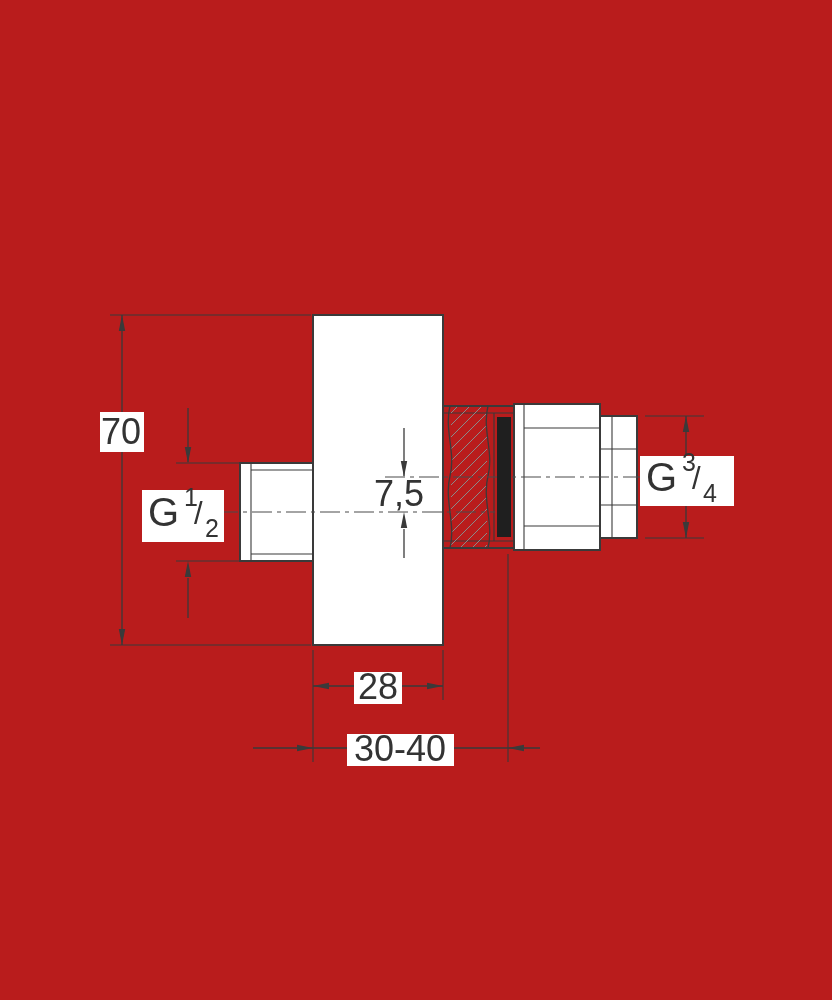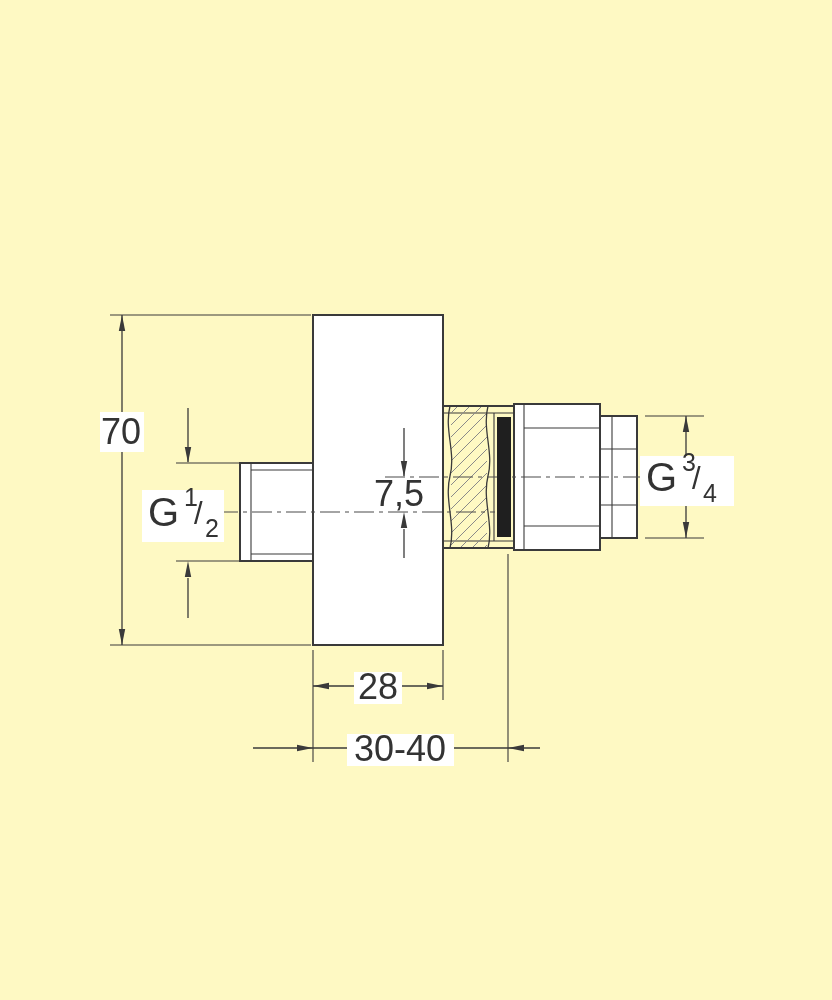--- a/index.html
+++ b/index.html
@@ -7,21 +7,21 @@
     padding: 0;
     background: #ffffff;
     width: 832px;
     height: 1000px;
     font-family: "Liberation Sans", sans-serif;
   }
   #stage {
     position: relative;
     width: 832px;
     height: 1000px;
-    background: #fef9c3;
+    background: #b91c1c;
     overflow: hidden;
   }
   svg { display: block; }
   .outline { stroke: #3a3a3a; stroke-width: 2; fill: #ffffff; }
   .thin    { stroke: #3a3a3a; stroke-width: 1.1; fill: none; }
   .wavy    { stroke: #3a3a3a; stroke-width: 1.3; fill: none; }
   .hatch   { stroke: #8a8a8a; stroke-width: 1; fill: none; }
   .dim     { stroke: #3a3a3a; stroke-width: 1.3; fill: none; }
   .ext     { stroke: #3a3a3a; stroke-width: 1.1; fill: none; }
   .arrow   { fill: #3a3a3a; stroke: none; }

